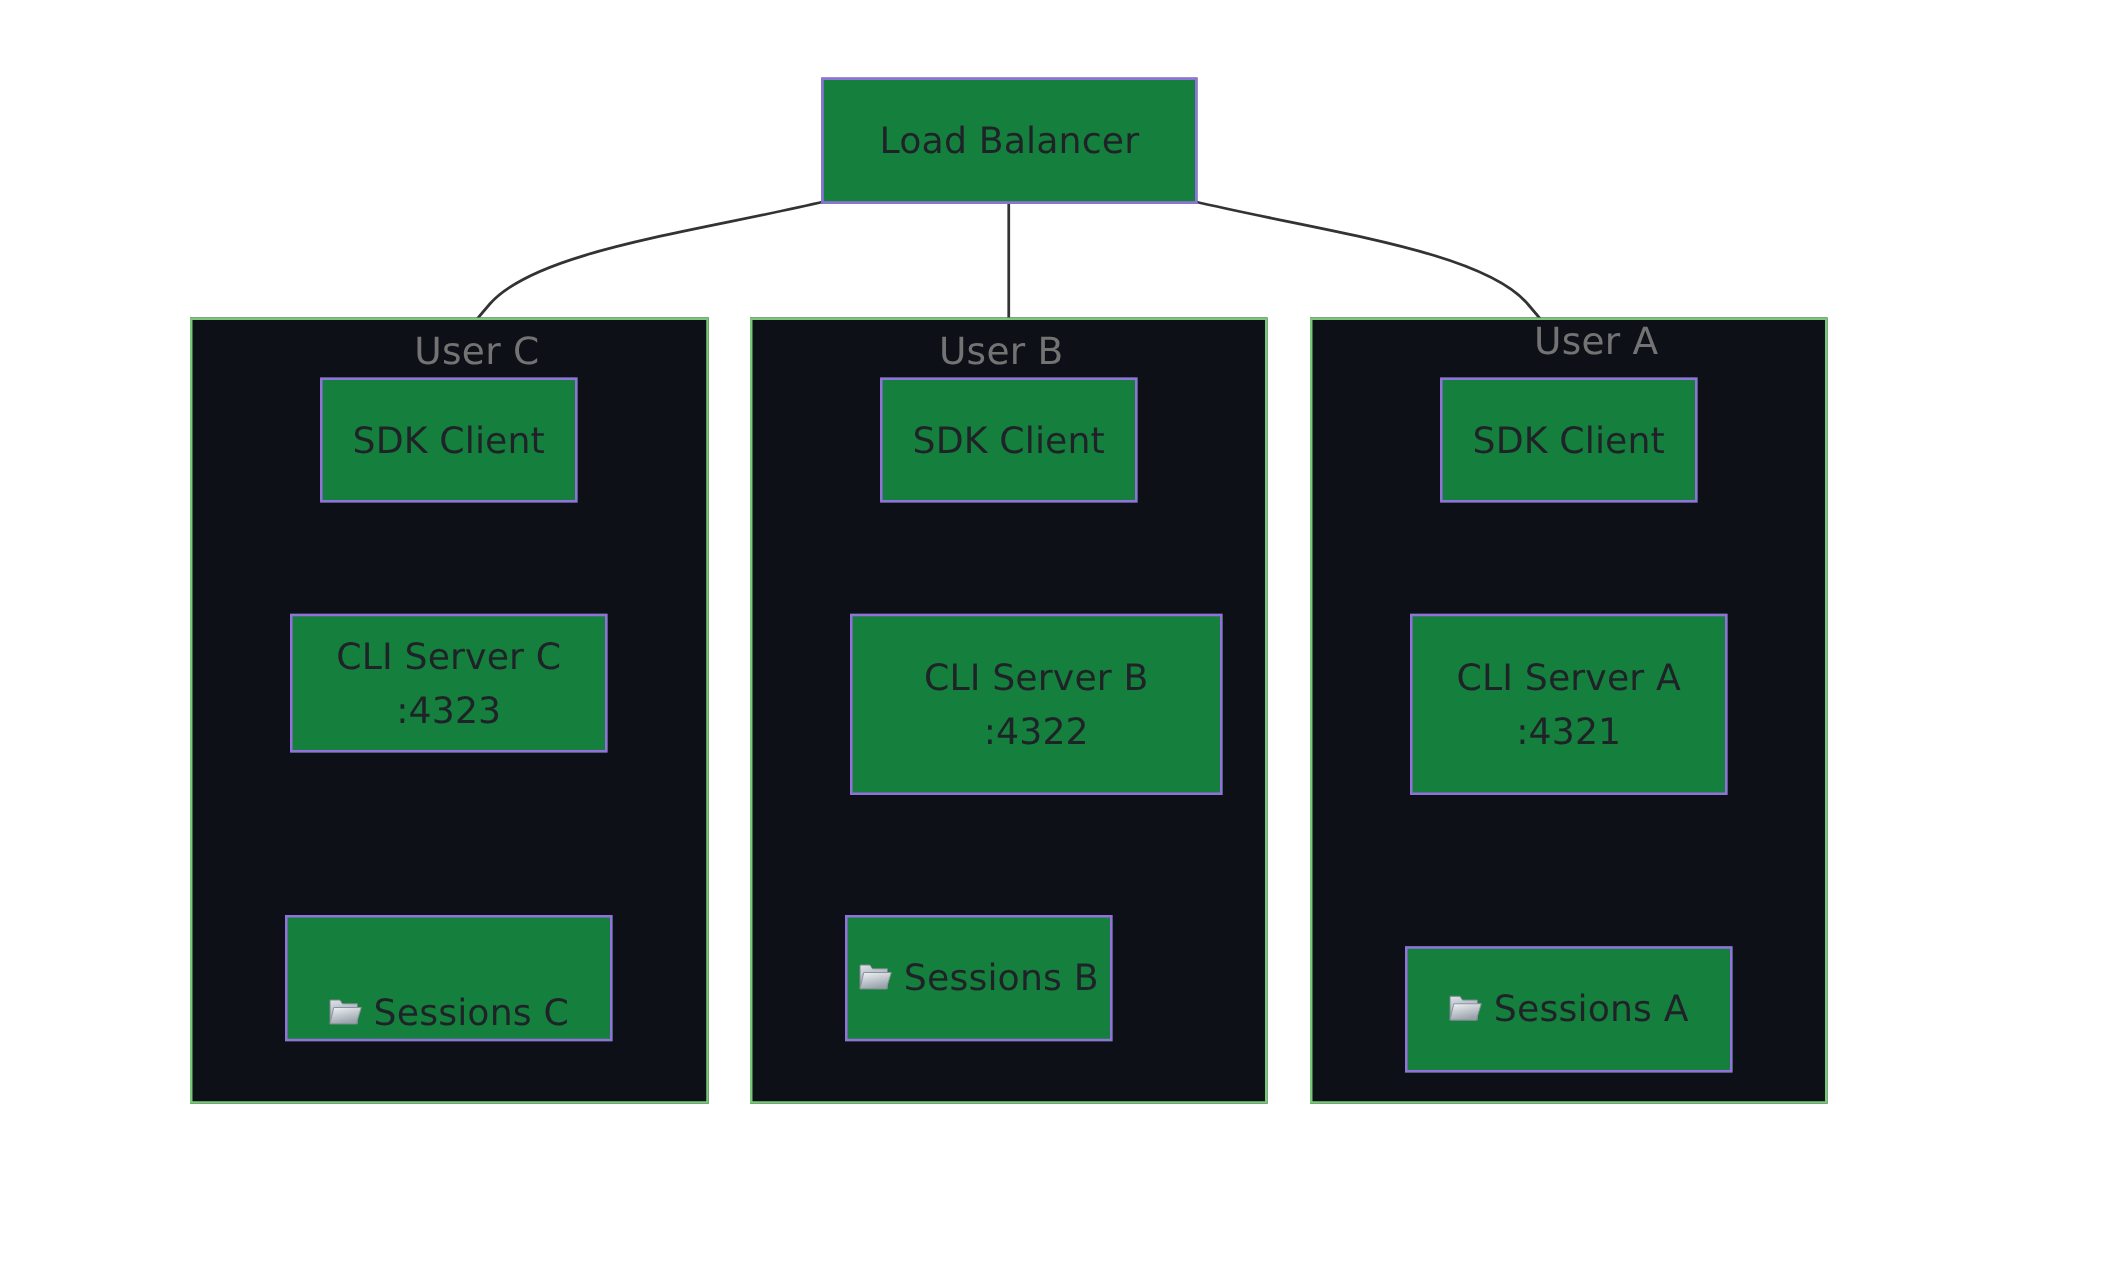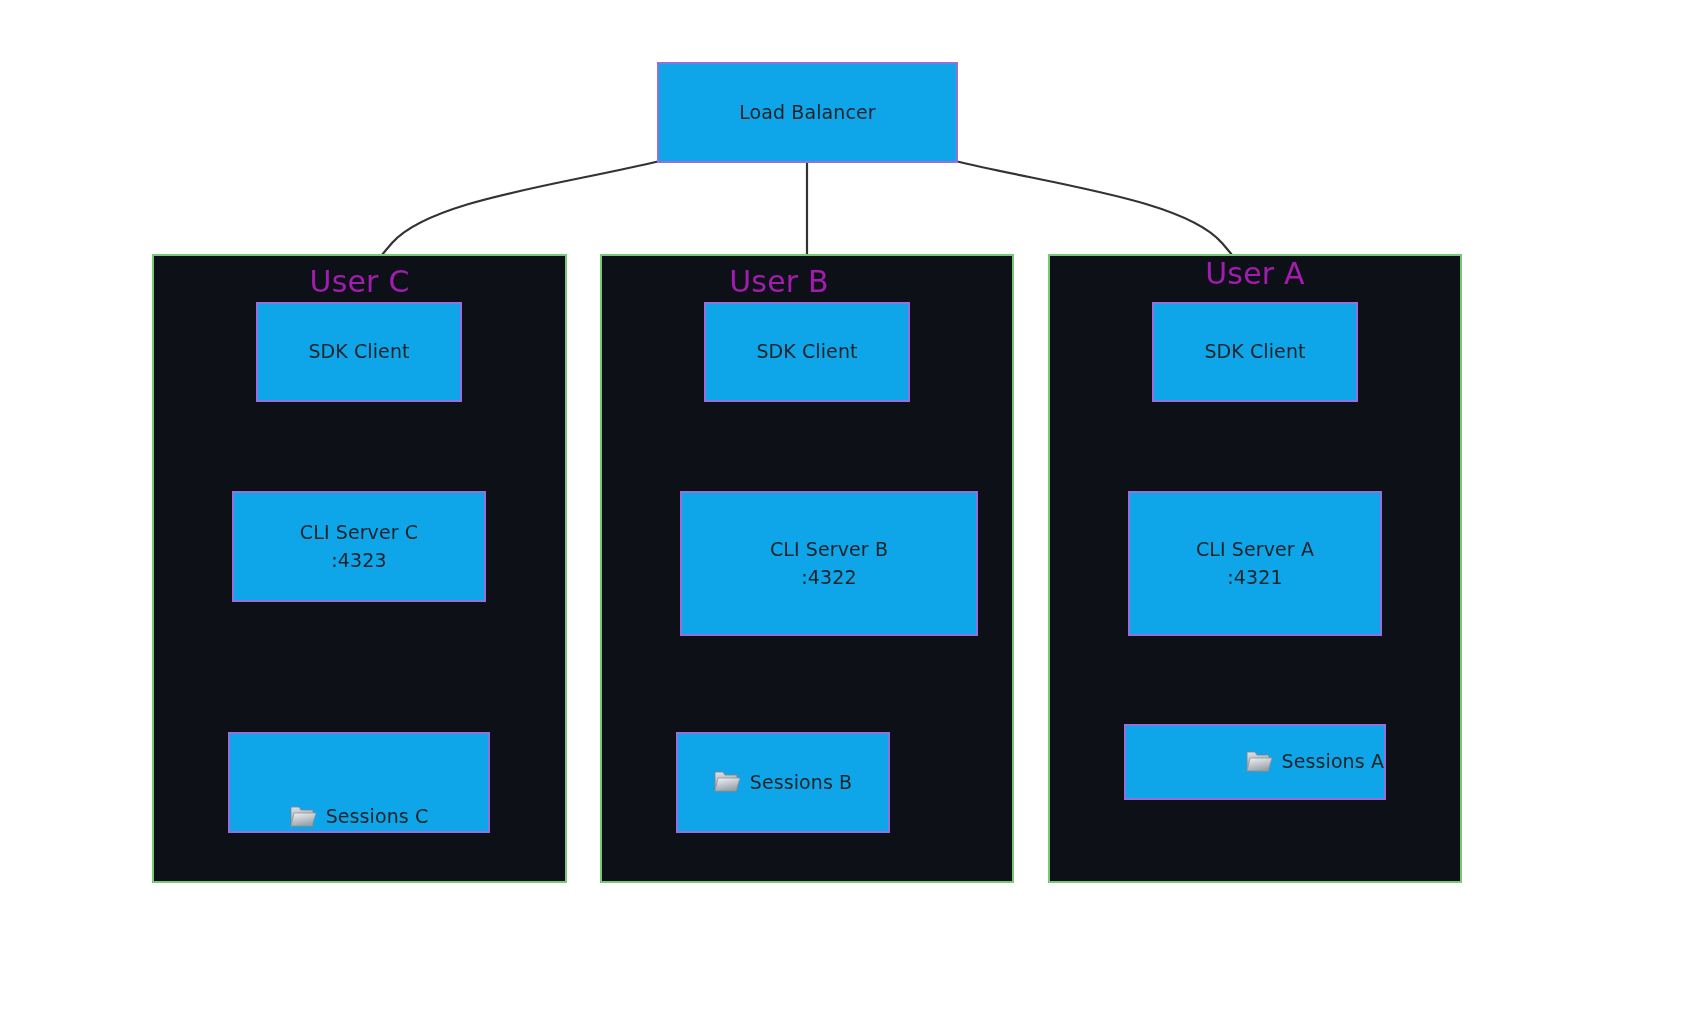--- a/index.html
+++ b/index.html
@@ -25,28 +25,28 @@
     left: 0;
     top: 0;
     width: 1698px;
     height: 1030px;
     pointer-events: none;
     z-index: 1;
   }
   .node {
     position: absolute;
     box-sizing: border-box;
-    background: #0ea5e9;
+    background: #15803d;
     border: 2px solid #9370db;
     color: #1f2328;
     display: flex;
     flex-direction: column;
     align-items: center;
     justify-content: center;
-    font-size: 19px;
+    font-size: 29px;
     line-height: 1.46;
     letter-spacing: 0.1px;
     text-align: center;
     z-index: 3;
   }
   .node .line2 {
     display: block;
   }
   .subgraph {
     position: absolute;
@@ -54,25 +54,26 @@
     background: #0d1117;
     border: 2px solid #79c879;
     z-index: 2;
   }
   .subgraph-title {
     position: absolute;
     top: 10px;
     left: 0;
     right: 0;
     text-align: center;
-    color: #a21caf;
+    color: #737373;
     font-size: 30px;
     letter-spacing: 0.2px;
     z-index: 4;
     pointer-events: none;
+    padding-left: 22px;
   }
   .folder-icon {
     display: inline-block;
     vertical-align: -3px;
     margin-right: 9px;
   }
   .node-label {
     display: flex;
     align-items: center;
     justify-content: center;
@@ -171,21 +172,21 @@
     </span>
   </div>
 
   <div class="node" style="left:1152px; top:302px; width:206px; height:100px;">
     <span class="node-label">SDK Client</span>
   </div>
   <div class="node" style="left:1128px; top:491px; width:254px; height:145px;">
     <span class="node-label">CLI Server A</span>
     <span class="node-label line2">:4321</span>
   </div>
-  <div class="node" style="left:1124px; top:724px; width:262px; height:76px;align-items:flex-end;">
+  <div class="node" style="left:1124px; top:757px; width:262px; height:101px;">
     <span class="node-label">
       <svg class="folder-icon" width="27" height="24" viewBox="0 0 27 24" xmlns="http://www.w3.org/2000/svg">
         <path d="M1,5 L1,21 L23,21 L23,5 L11,5 L9,2 L1,2 Z" fill="url(#fg2)" stroke="#7b848d" stroke-width="0.8"></path>
         <path d="M4,8 L26,8 L22,21 L1,21 Z" fill="url(#fg1)" stroke="#8b949d" stroke-width="0.8"></path>
       </svg>
       <span>Sessions A</span>
     </span>
   </div>
 
 </div>

